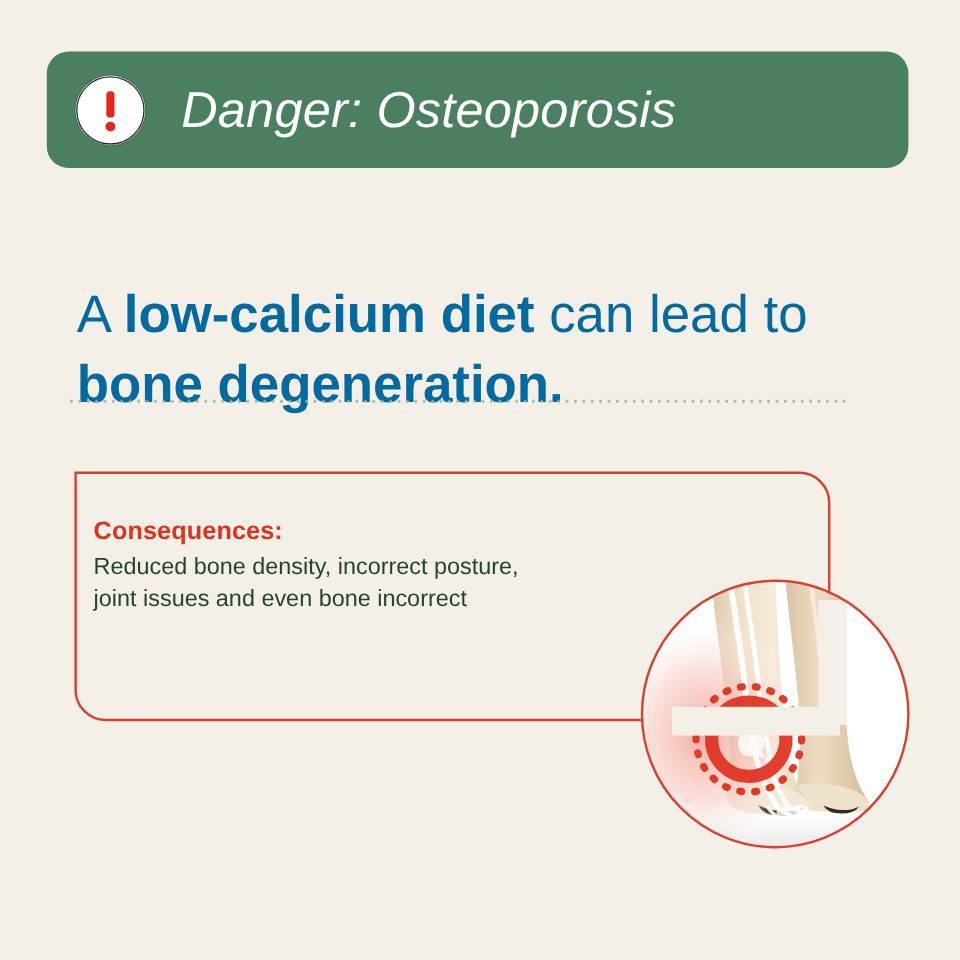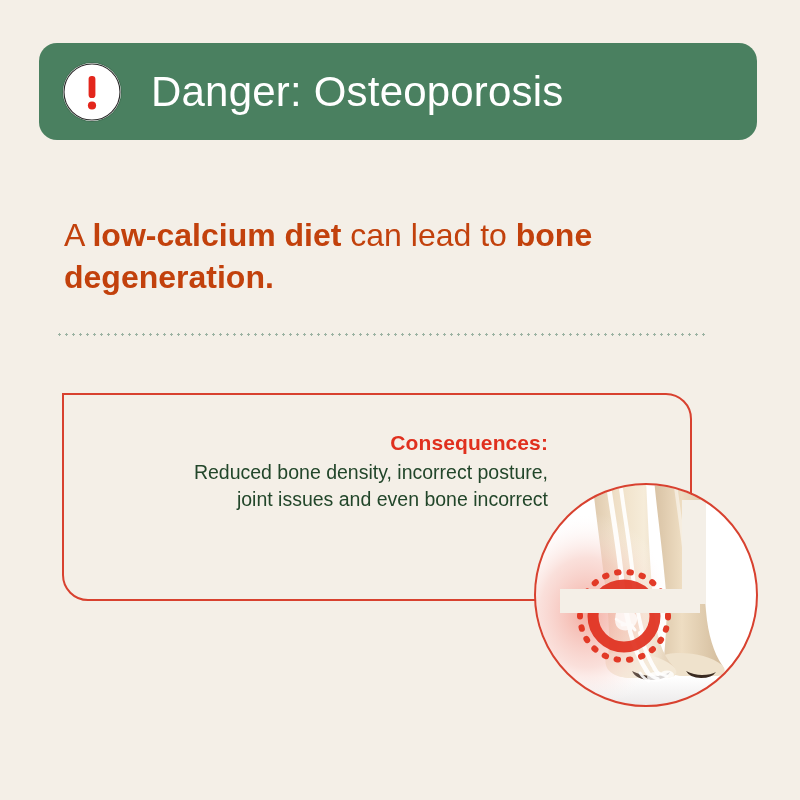--- a/index.html
+++ b/index.html
@@ -50,30 +50,31 @@
   }
   .warn-icon svg { display: block; }
   .header-title {
     color: #ffffff;
     font-size: 42px;
     font-weight: 400;
     letter-spacing: 0.2px;
     margin-left: 30px;
     white-space: nowrap;
     line-height: 1;
+    font-style: italic;
   }
 
   
   .lead {
     position: absolute;
     left: 64px;
-    top: 214px;
+    top: 234px;
     width: 640px;
-    color: #c2410c;
-    font-size: 32px;
+    color: #0369a1;
+    font-size: 44px;
     line-height: 1.32;
     font-weight: 400;
   }
   .lead b { font-weight: 700; }
 
   
   .divider {
     position: absolute;
     left: 56px;
     top: 333px;
@@ -97,21 +98,20 @@
     border-bottom-right-radius: 0px;
     border-bottom-left-radius: 26px;
     box-sizing: border-box;
     background: transparent;
   }
   .cons-text {
     position: absolute;
     left: 78px;
     top: 430px;
     width: 470px;
-    text-align: right;
   }
   .cons-title {
     color: #e0301e;
     font-size: 21px;
     font-weight: 700;
     line-height: 1.25;
     letter-spacing: 0.1px;
   }
   .cons-body {
     color: #22462a;

